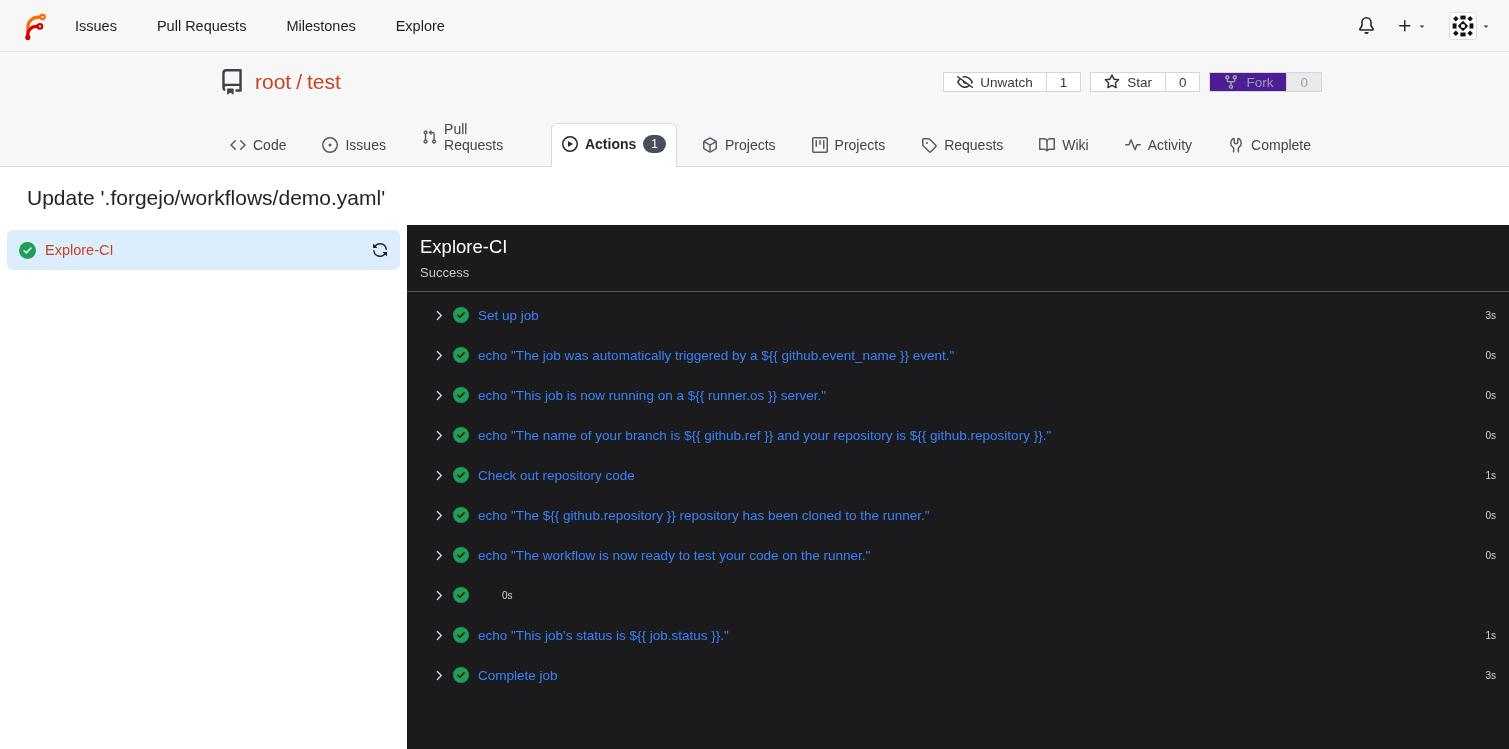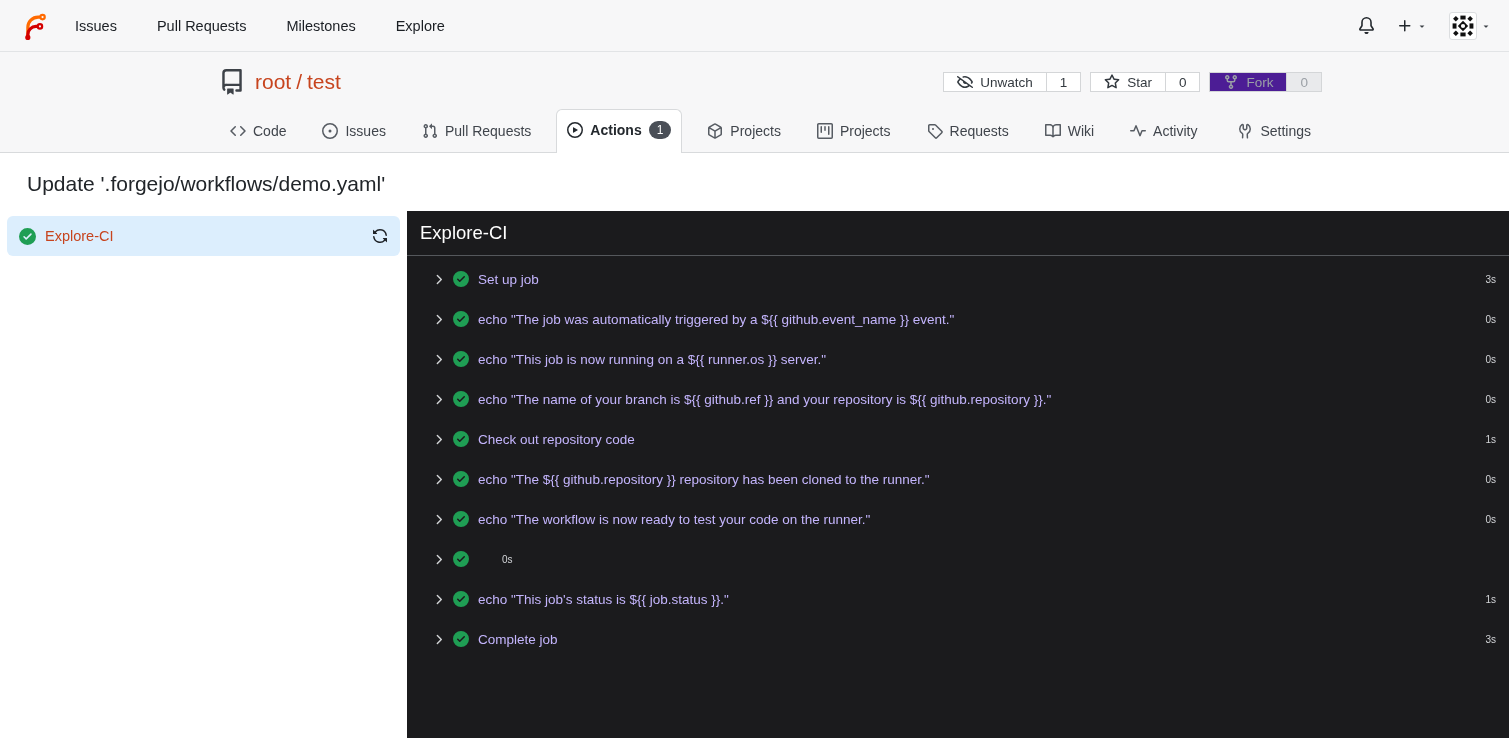--- a/index.html
+++ b/index.html
@@ -79,21 +79,21 @@
 
   
   .dark-panel { flex:1; background:#1b1b1d; color:#ececec; display:flex; flex-direction:column; }
   .panel-header { padding:11px 13px 11px; border-bottom:1px solid #55585c; }
   .panel-job-title { font-size:18.5px; color:#ffffff; }
   .panel-status { font-size:13px; color:#c6c9cc; margin-top:7px; }
   .steps-list { padding-top:3px; }
   .step-row { height:40px; display:flex; align-items:center; padding:0 13px 0 24px; cursor:pointer; }
   .step-row .chev { width:15px; height:15px; fill:#d2d4d6; margin-right:7px; flex:none; cursor:pointer; }
   .step-row .st-check { width:16px; height:16px; fill:#1f9e54; margin-right:9px; flex:none; }
-  .step-row .st-name { flex:1; font-size:13.5px; color:#c4b5fd; white-space:nowrap; overflow:hidden; }
+  .step-row .st-name { flex:1; font-size:13.5px; color:#3b82f6; white-space:nowrap; overflow:hidden; }
   .step-row .st-dur { font-size:10px; color:#d3d5d8; margin-left:24px; }
   .check-green { fill:#1f9e54; }
 </style>
 </head>
 <body>
 
 <div class="navbar">
   <span class="nav-logo">
     <svg width="31" height="31" viewBox="0 0 24 24" fill="none">
       <path d="M7.6 21.5v-8a8 8 0 0 1 8-8h.9" stroke="#ff6a00" stroke-width="2.4" stroke-linecap="round"></path>
@@ -243,21 +243,21 @@
     <span class="tab">
       <svg class="tab-icon" viewBox="0 0 16 16">
           <path d="M6 2c.306 0 .582.187.696.471L10 10.731l1.304-3.26A.751.751 0 0 1 12 7h3.25a.75.75 0 0 1 0 1.5h-2.742l-1.812 4.528a.751.751 0 0 1-1.392 0L6 4.77 4.696 8.03A.75.75 0 0 1 4 8.5H.75a.75.75 0 0 1 0-1.5h2.742l1.812-4.529A.751.751 0 0 1 6 2Z"></path>
         </svg>
       <span>Activity</span>
     </span>
     <span class="tab settings">
       <svg class="tab-icon" viewBox="0 0 16 16">
           <path d="M5.433 2.304A4.492 4.492 0 0 0 3.5 6c0 1.598.832 3.002 2.09 3.802.518.328.929.923.902 1.64v.008l-.164 3.337a.75.75 0 1 1-1.498-.073l.163-3.33c.002-.085-.05-.216-.207-.316A5.996 5.996 0 0 1 2 6a5.993 5.993 0 0 1 2.567-4.92 1.482 1.482 0 0 1 1.673-.04c.462.296.76.827.76 1.423v2.82c0 .082.041.16.11.206l.75.51a.25.25 0 0 0 .28 0l.75-.51A.249.249 0 0 0 9 5.282V2.463c0-.596.298-1.127.76-1.423a1.482 1.482 0 0 1 1.673.04A5.993 5.993 0 0 1 14 6a5.996 5.996 0 0 1-2.786 5.068c-.157.1-.209.23-.207.315l.163 3.33a.752.752 0 0 1-1.094.714.75.75 0 0 1-.404-.64l-.164-3.345c-.027-.717.384-1.312.902-1.64A4.495 4.495 0 0 0 12.5 6a4.492 4.492 0 0 0-1.933-3.696c-.024.017-.067.067-.067.159v2.82a1.75 1.75 0 0 1-.767 1.448l-.75.51a1.75 1.75 0 0 1-1.966 0l-.75-.51A1.75 1.75 0 0 1 5.5 5.282V2.463c0-.092-.043-.142-.067-.159Z"></path>
         </svg>
-      <span>Settings</span>
+      <span>Complete</span>
     </span>
   </div>
 </div>
 
 <div class="page-title">Update '.forgejo/workflows/demo.yaml'</div>
 
 <div class="run-layout">
   <div class="run-sidebar">
     <div class="job-item">
       <svg class="icon-17 check-green" viewBox="0 0 16 16">
@@ -268,20 +268,21 @@
         <svg class="icon-16" viewBox="0 0 16 16" fill="currentColor">
             <path d="M1.705 8.005a.75.75 0 0 1 .834.656 5.5 5.5 0 0 0 9.592 2.97l-1.204-1.204a.25.25 0 0 1 .177-.427h3.646a.25.25 0 0 1 .25.25v3.646a.25.25 0 0 1-.427.177l-1.38-1.38A7.001 7.001 0 0 1 1.05 8.84a.75.75 0 0 1 .656-.834ZM8 2.5a5.487 5.487 0 0 0-4.131 1.869l1.204 1.204A.25.25 0 0 1 4.896 6H1.25A.25.25 0 0 1 1 5.75V2.104a.25.25 0 0 1 .427-.177l1.38 1.38A7.001 7.001 0 0 1 14.95 7.16a.75.75 0 0 1-1.49.178A5.5 5.5 0 0 0 8 2.5Z"></path>
           </svg>
       </span>
     </div>
   </div>
 
   <div class="dark-panel">
     <div class="panel-header">
       <div class="panel-job-title">Explore-CI</div>
+      <div class="panel-status">Success</div>
     </div>
     <div class="steps-list">
 
     <div class="step-row">
           <span class="chev">
             <svg viewBox="0 0 16 16" width="15" height="15" fill="#d2d4d6">
               <path d="M6.22 3.22a.75.75 0 0 1 1.06 0l4.25 4.25a.75.75 0 0 1 0 1.06l-4.25 4.25a.751.751 0 0 1-1.042-.018.751.751 0 0 1-.018-1.042L9.94 8 6.22 4.28a.75.75 0 0 1 0-1.06Z"></path>
             </svg>
           </span>
           <span class="st-check">

